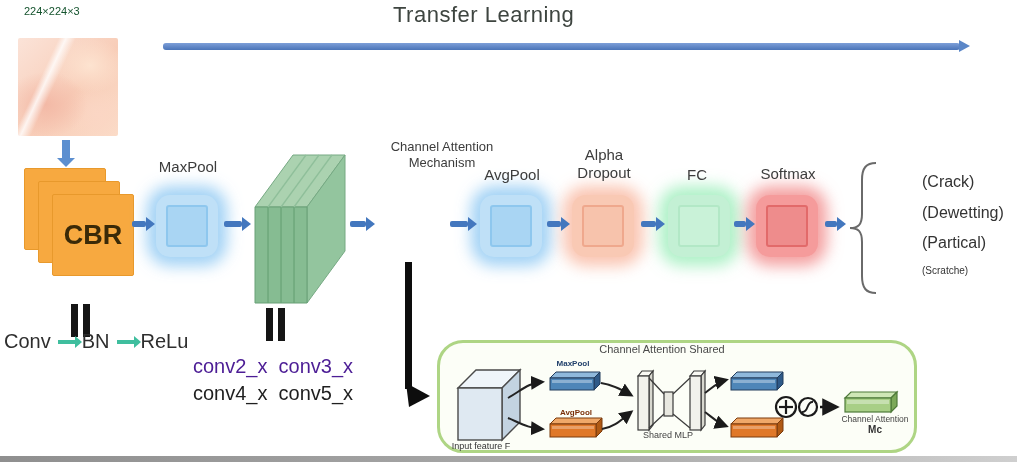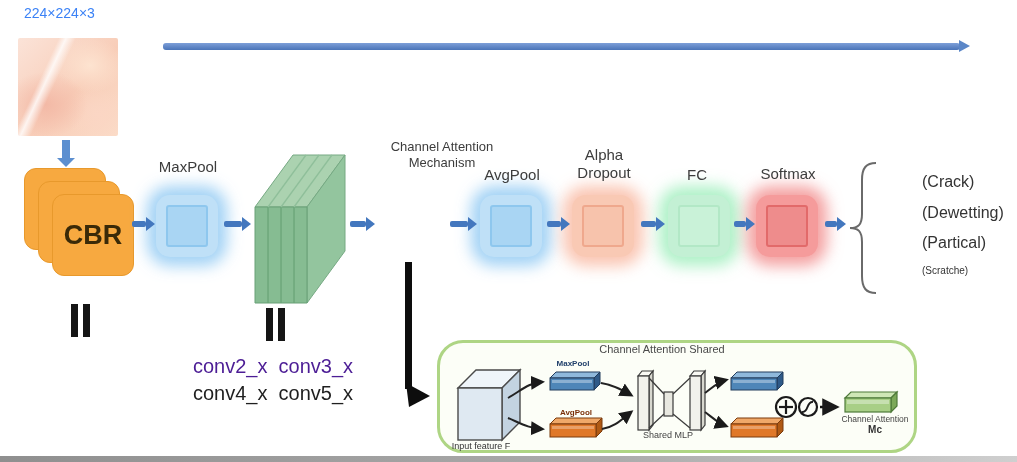--- a/index.html
+++ b/index.html
@@ -21,21 +21,21 @@
   .g-blue{background:#bfe0f7;box-shadow:0 0 15px 9px rgba(139,199,242,.8);}
   .g-blue .inner{background:#a9d5f3;border:2px solid #8ec7ee;}
   .g-salmon{background:#f9c9b4;box-shadow:0 0 15px 9px rgba(248,178,152,.75);}
   .g-salmon .inner{background:#f7c3ac;border:2px solid #efa88d;}
   .g-green{background:#c3f0d4;box-shadow:0 0 15px 9px rgba(140,235,175,.7);}
   .g-green .inner{background:#c9f2d8;border:2px solid #b2e8c6;}
   .g-red{background:#f59b9b;box-shadow:0 0 15px 9px rgba(240,130,130,.75);}
   .g-red .inner{background:#ee8c8c;border:2px solid #e26a6a;}
   
   .cbr-sq{position:absolute;width:80px;height:80px;background:#f7a940;border:1px solid #e8992c;
-          border-radius:12px;z-index:2;}
+          border-radius:2px;z-index:2;}
   
   .dbar{position:absolute;width:19px;height:33px;z-index:2;
         background:linear-gradient(90deg,#151515 0 7px,transparent 7px 12px,#151515 12px 19px);}
   
   .tarrow{display:inline-block;width:17px;height:4px;background:#3fbe9e;position:relative;margin:0 2px;}
   .tarrow::after{content:'';position:absolute;right:-7px;top:-4px;border-left:7px solid #3fbe9e;
                  border-top:6px solid transparent;border-bottom:6px solid transparent;}
   
   .blk-label{position:absolute;font-size:15px;color:#3c3c3c;z-index:4;}
   .tiny{position:absolute;z-index:4;color:#333;text-align:center;}
@@ -61,35 +61,43 @@
              border:3px solid #aed584;border-radius:26px;background:#fcfef7;z-index:1;}
   #shape-layer{position:absolute;left:0;top:0;z-index:3;pointer-events:none;}
   #bottom-bar{position:absolute;left:0;top:456px;width:1017px;height:6px;z-index:0;
               background:linear-gradient(90deg,#8f8f8f,#ababab 60%,#cfcfcf);}
 </style>
 </head>
 <body>
 
 <div id="canvas">
 
-  <div class="abs" style="left:24px;top:5px;font-size:14px;color:#3b82f6;z-index:4">224×224×3</div>
+  <div class="abs" style="left:24px;top:5px;font-size:11px;color:#14532d;z-index:4">224×224×3</div>
 
   <div id="input-img"></div>
 
+  <div class="abs" style="left:393px;top:2px;font-size:22px;color:#3e4540;letter-spacing:.5px;z-index:4">Transfer Learning</div>
   <div id="tl-line"></div>
 
   <div class="varrow" style="left:62px;top:140px;height:18px"></div>
 
   <div class="cbr-sq" style="left:24px;top:168px"></div>
   <div class="cbr-sq" style="left:38px;top:181px"></div>
   <div class="cbr-sq" style="left:52px;top:194px;display:flex;align-items:center;justify-content:center;
        font-size:27px;font-weight:bold;color:#3a2a08">CBR</div>
 
   <div class="dbar" style="left:71px;top:304px"></div>
 
+  <div class="abs" style="left:4px;top:330px;font-size:20px;color:#2e2e2e;z-index:4;display:flex;align-items:center;gap:5px">
+    <span>Conv</span>
+    <span class="tarrow"></span>
+    <span>BN</span>
+    <span class="tarrow"></span>
+    <span>ReLu</span>
+  </div>
 
   <div class="blk-label ctr" style="left:150px;top:158px;width:76px">MaxPool</div>
   <div class="glow g-blue" style="left:156px;top:195px">
     <div class="inner"></div>
   </div>
 
   <div class="dbar" style="left:266px;top:308px"></div>
   <div class="tiny" style="left:193px;top:355px;font-size:20px;color:#4c1d95;white-space:pre">conv2_x  conv3_x</div>
   <div class="tiny" style="left:193px;top:382px;font-size:20px;color:#1f1f1f;white-space:pre">conv4_x  conv5_x</div>
 

